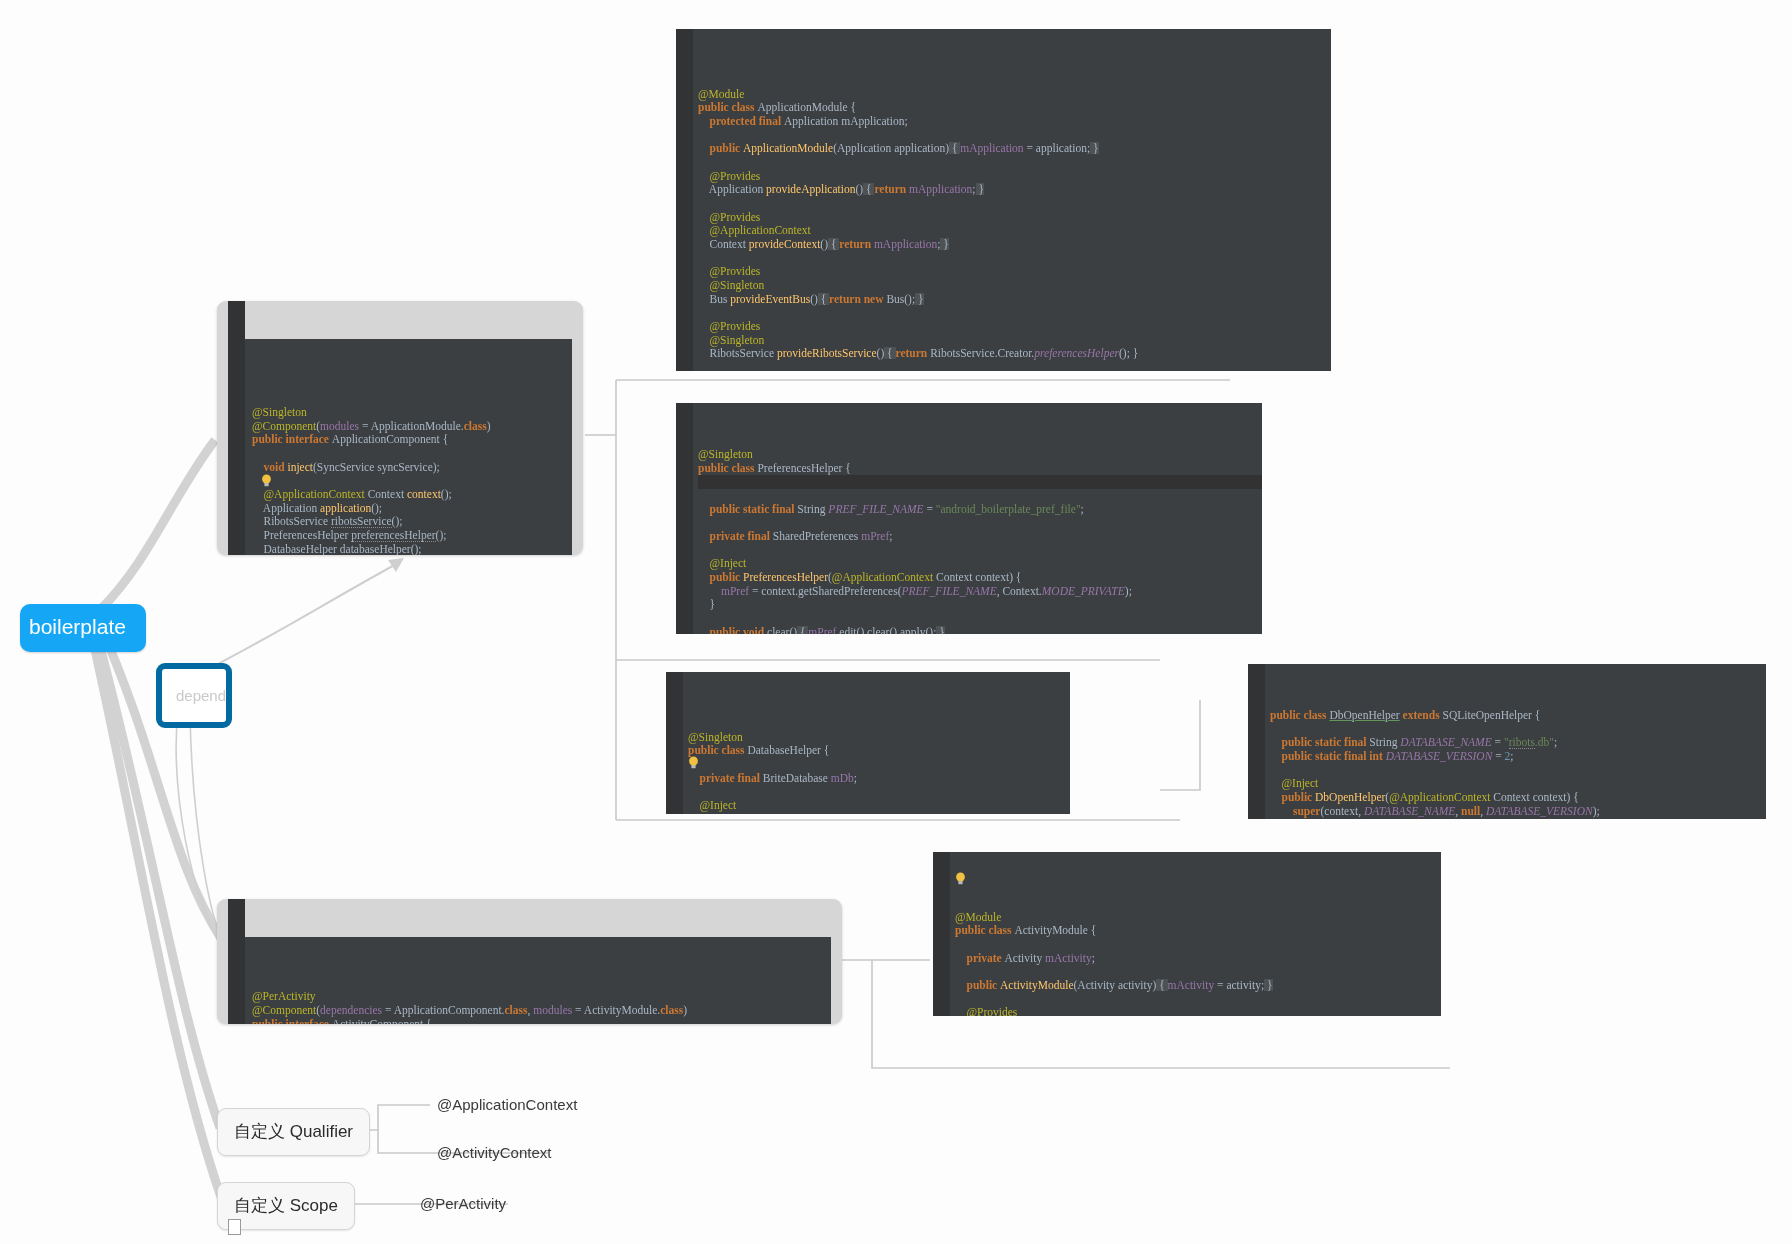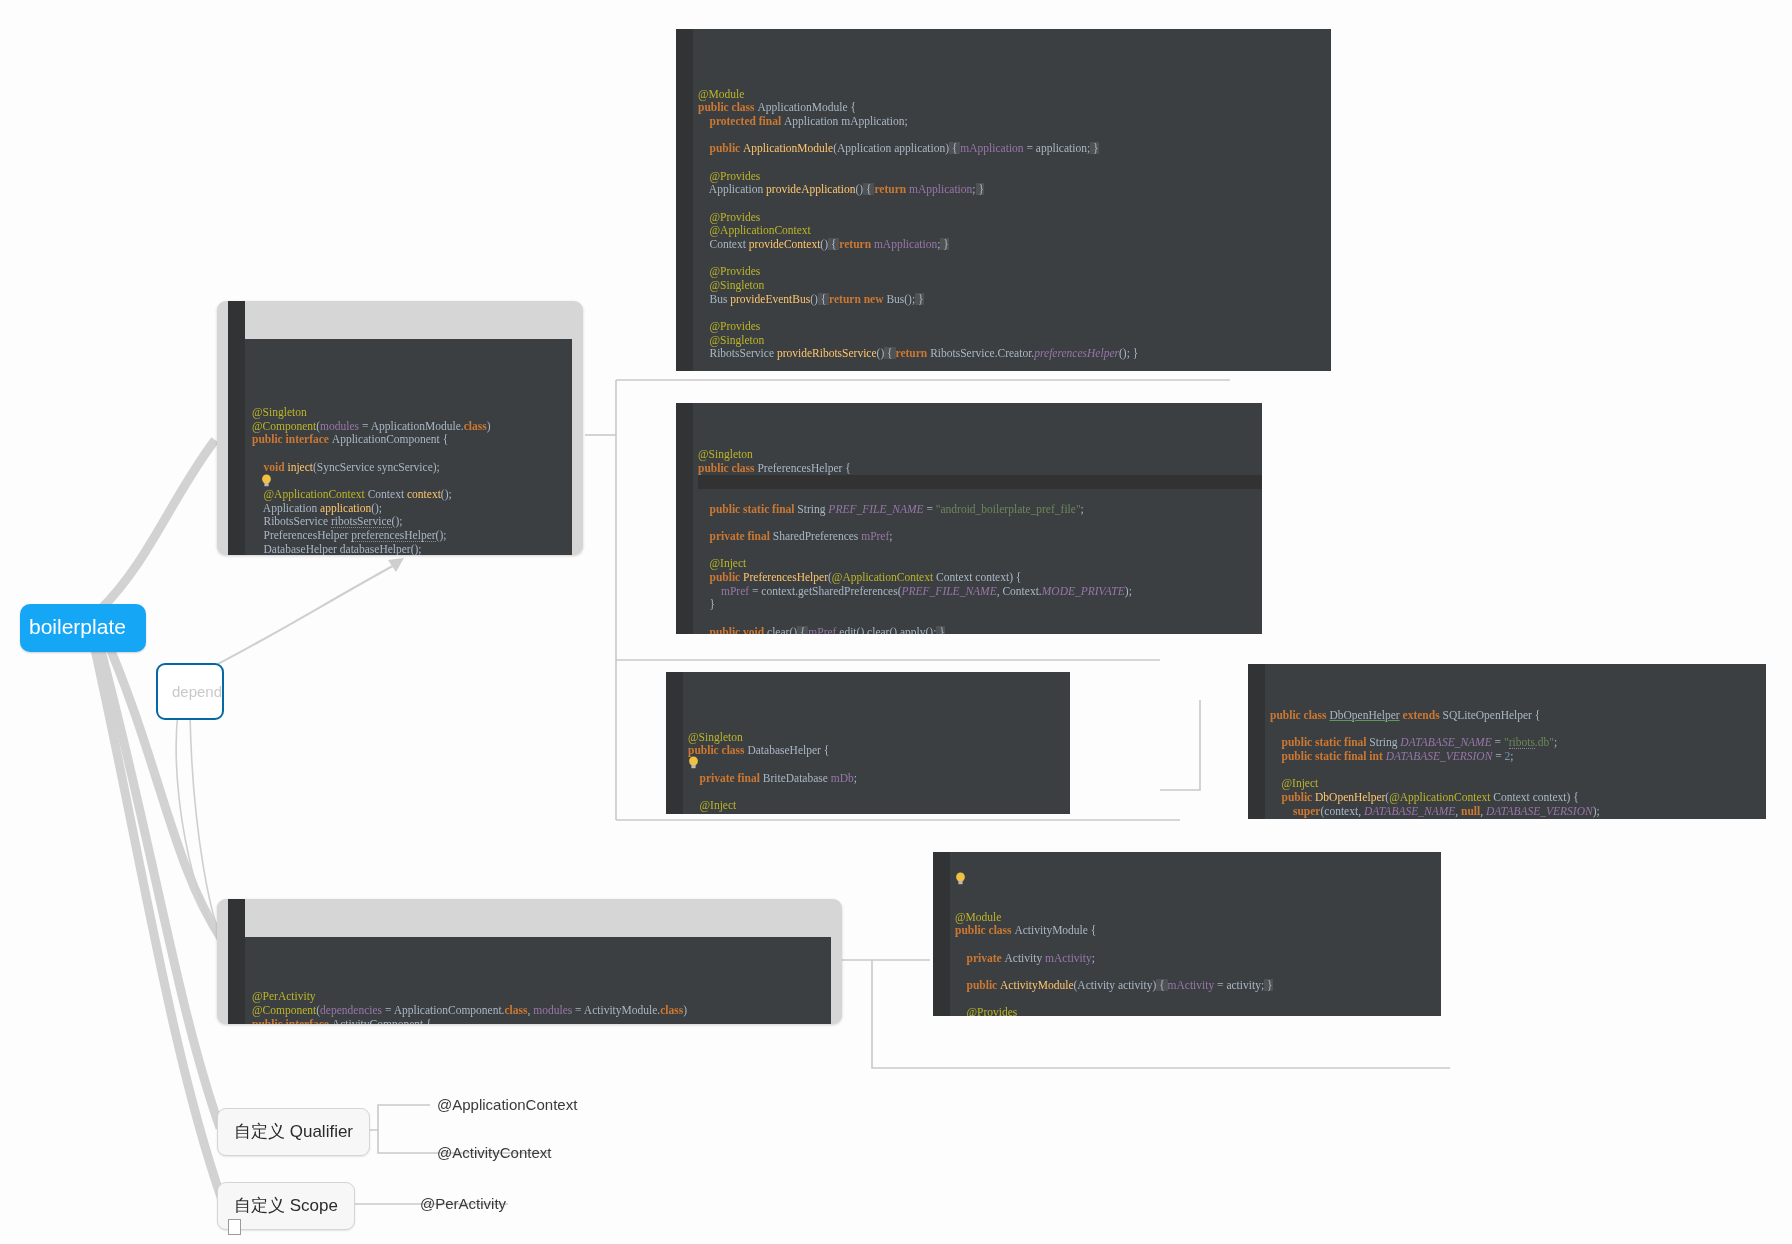--- a/index.html
+++ b/index.html
@@ -43,21 +43,21 @@
     border-radius: 9px;
     font-size: 17px;
     color: #2b2b2b;
     padding: 11px 16px 12px 16px;
     white-space: nowrap;
     box-shadow: 0 1px 2px rgba(0,0,0,0.10);
   }
   .ghost-node {
     position: absolute;
     background: #ffffff;
-    border: 2px solid #0369a1;
+    border: 6px solid #0369a1;
     border-radius: 9px;
     font-size: 15px;
     color: #c9c9c9;
     padding: 18px 14px;
     white-space: nowrap;
     text-align: center;
   }
   .bare-label {
     position: absolute;
     font-size: 15px;

